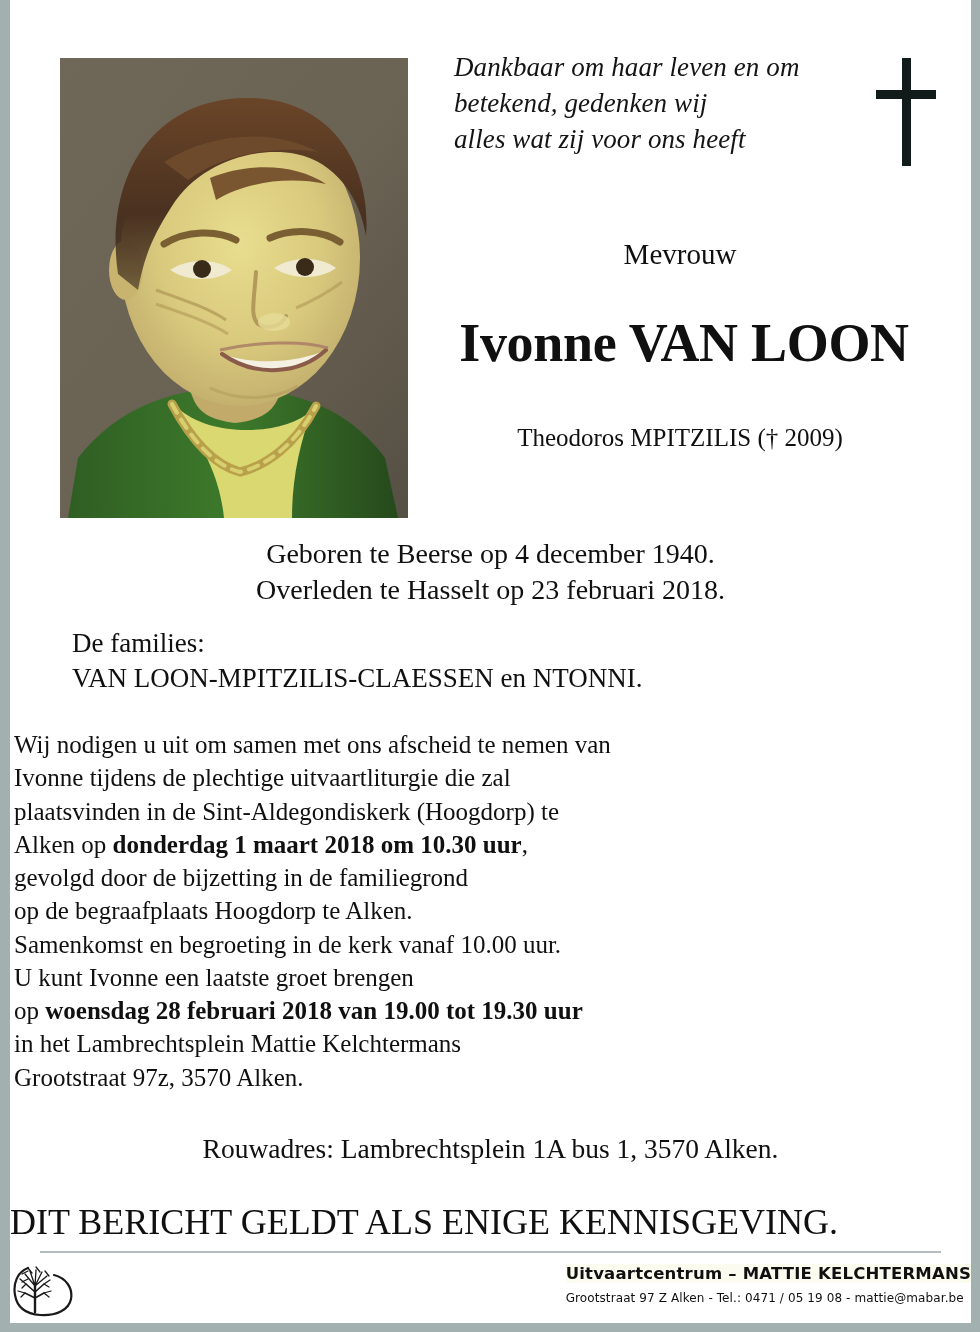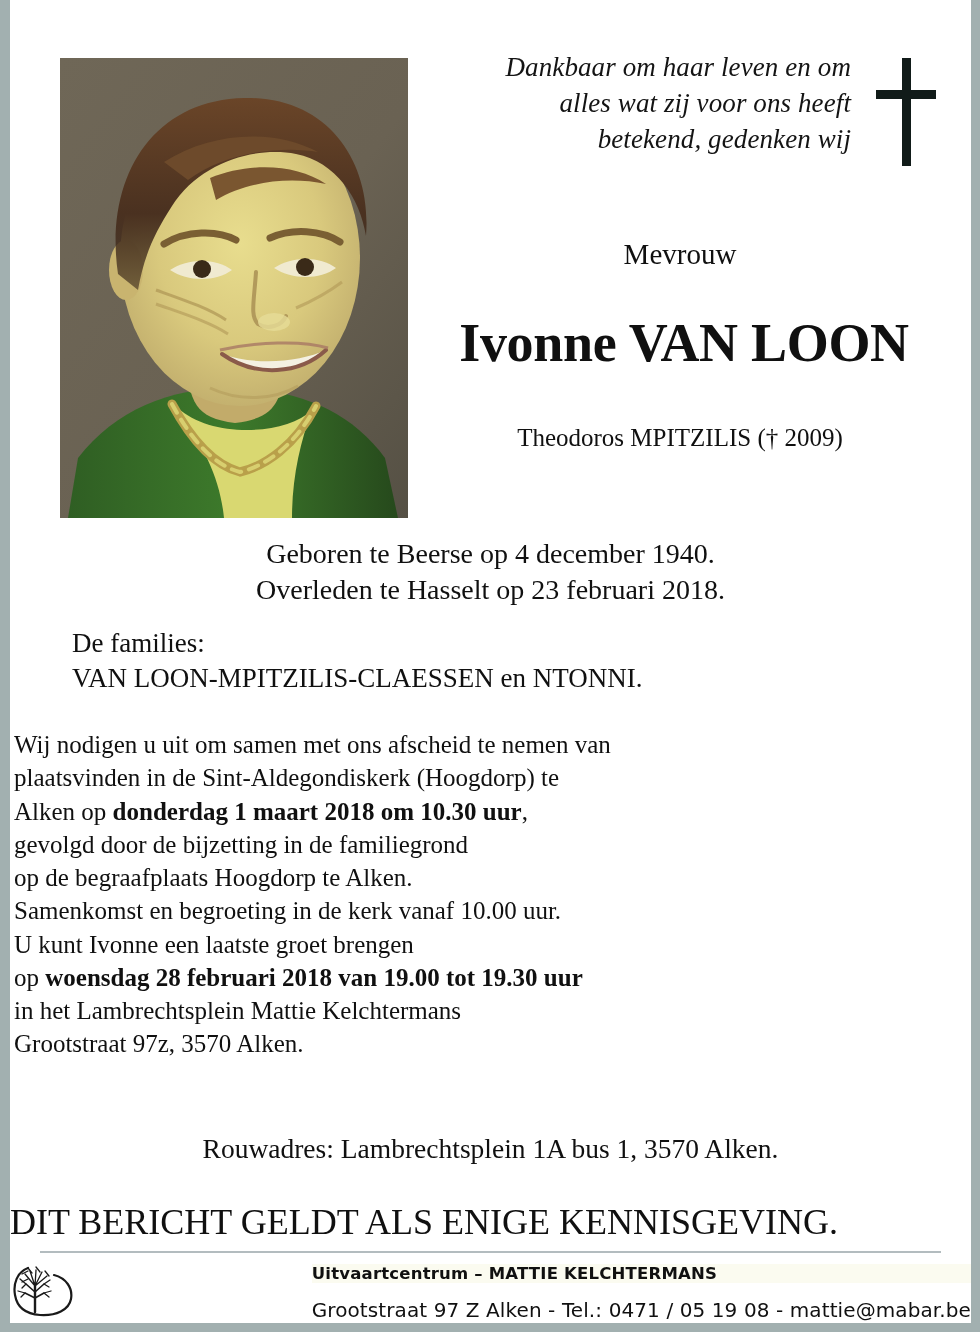--- a/index.html
+++ b/index.html
@@ -38,24 +38,23 @@
     top: 58px;
     width: 348px;
     height: 460px;
     background: #6a6253;
     overflow: hidden;
   }
   .photo svg { display: block; width: 100%; height: 100%; }
 
   .header-text {
     position: absolute;
-    left: 411px;
+    left: 444px;
     top: 50px;
     width: 430px;
-    text-align: right;
   }
   .quote {
     font-style: italic;
     font-size: 27px;
     line-height: 1.33;
     letter-spacing: .1px;
     color: #141414;
   }
 
   .cross {
@@ -190,24 +189,24 @@
     padding-top: 2px;
   }
   .footer-line1 {
     font-weight: bold;
     font-size: 16.5px;
     letter-spacing: .2px;
     white-space: nowrap;
     background: #fbfbf0;
   }
   .footer-line2 {
-    font-size: 20px;
+    font-size: 12px;
     letter-spacing: .1px;
     white-space: nowrap;
-    margin-top: 15px;
+    margin-top: 8px;
   }
 </style>
 </head>
 <body>
 
 <div id="card">
 
   <div class="top">
 
     <div class="photo">
@@ -271,22 +270,22 @@
         <path d="M162 296 C196 320 240 316 266 292 C240 304 196 308 162 296 Z" fill="#f4f0e2"></path>
         <path d="M162 296 C196 320 240 316 266 292" fill="none" stroke="#8a5a4a" stroke-width="4" stroke-linecap="round"></path>
         <path d="M160 292 C196 284 242 282 268 290" fill="none" stroke="#a87864" stroke-width="3" opacity=".8"></path>
 
         <path d="M150 330 C180 344 214 342 238 328" fill="none" stroke="#b09857" stroke-width="3" opacity=".5"></path>
       </svg>
     </div>
 
     <div class="header-text">
       <div class="quote">Dankbaar om haar leven en om</div>
+      <div class="quote">betekend, gedenken wij</div>
       <div class="quote">alles wat zij voor ons heeft</div>
-      <div class="quote">betekend, gedenken wij</div>
     </div>
 
     <div class="cross">
       <div class="v"></div>
       <div class="h"></div>
     </div>
 
     <div class="mevrouw">Mevrouw</div>
     <div class="fullname">Ivonne VAN LOON</div>
     <div class="spouse">Theodoros MPITZILIS († 2009)</div>
@@ -297,20 +296,21 @@
     <div>Overleden te Hasselt op 23 februari 2018.</div>
   </div>
 
   <div class="families">
     <div>De families:</div>
     <div>VAN LOON-MPITZILIS-CLAESSEN en NTONNI.</div>
   </div>
 
   <div class="body-text">
     <span class="ln">Wij nodigen u uit om samen met ons afscheid te nemen van</span>
+    <span class="ln">Ivonne tijdens de plechtige uitvaartliturgie die zal</span>
     <span class="ln">plaatsvinden in de Sint-Aldegondiskerk (Hoogdorp) te</span>
     <span class="ln"><span>Alken op </span><b>donderdag 1 maart 2018 om 10.30 uur</b><span>,</span></span>
     <span class="ln">gevolgd door de bijzetting in de familiegrond</span>
     <span class="ln">op de begraafplaats Hoogdorp te Alken.</span>
     <span class="ln">Samenkomst en begroeting in de kerk vanaf 10.00 uur.</span>
     <span class="ln">U kunt Ivonne een laatste groet brengen</span>
     <span class="ln"><span>op </span><b>woensdag 28 februari 2018 van 19.00 tot 19.30 uur</b></span>
     <span class="ln">in het Lambrechtsplein Mattie Kelchtermans</span>
     <span class="ln">Grootstraat 97z, 3570 Alken.</span>
   </div>

